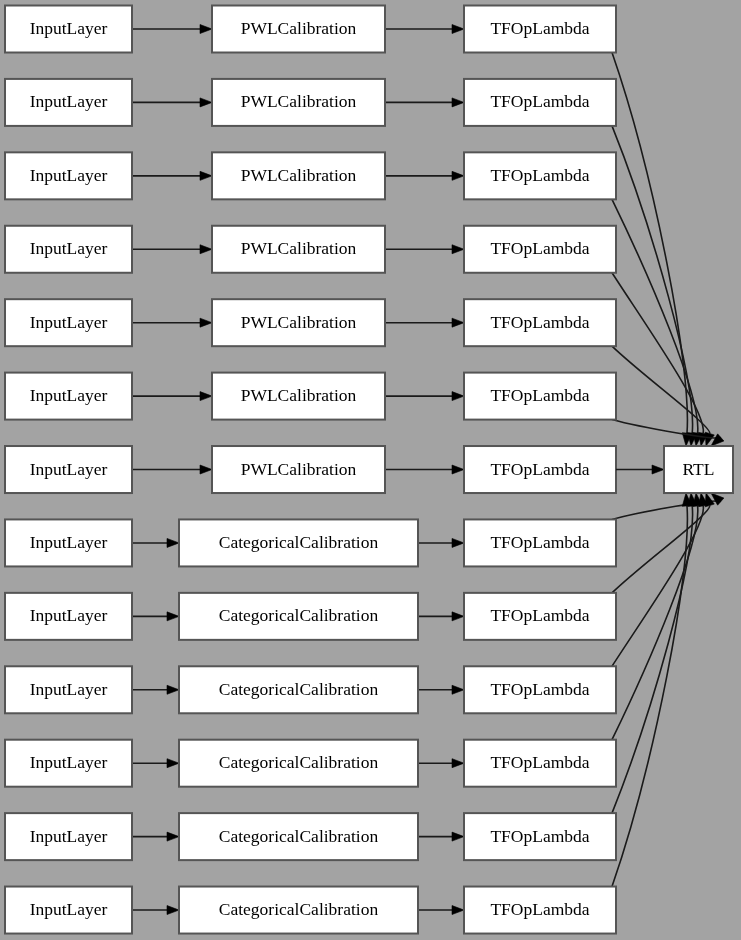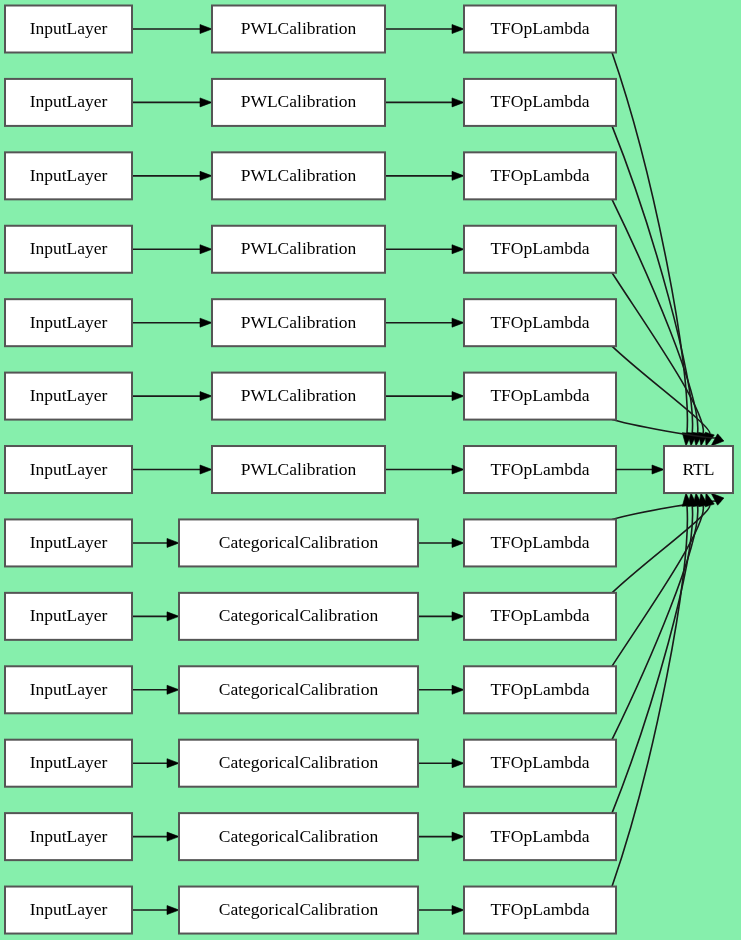--- a/index.html
+++ b/index.html
@@ -10,21 +10,21 @@
   body {
     width: 741px;
     height: 940px;
     overflow: hidden;
     font-family: "Liberation Serif", "DejaVu Serif", serif;
   }
   #graph-root {
     position: relative;
     width: 741px;
     height: 940px;
-    background: #86efac;
+    background: #a3a3a3;
   }
   #graph-svg {
     position: absolute;
     top: 0;
     left: 0;
     width: 741px;
     height: 940px;
     display: block;
   }
   .node-rect {

